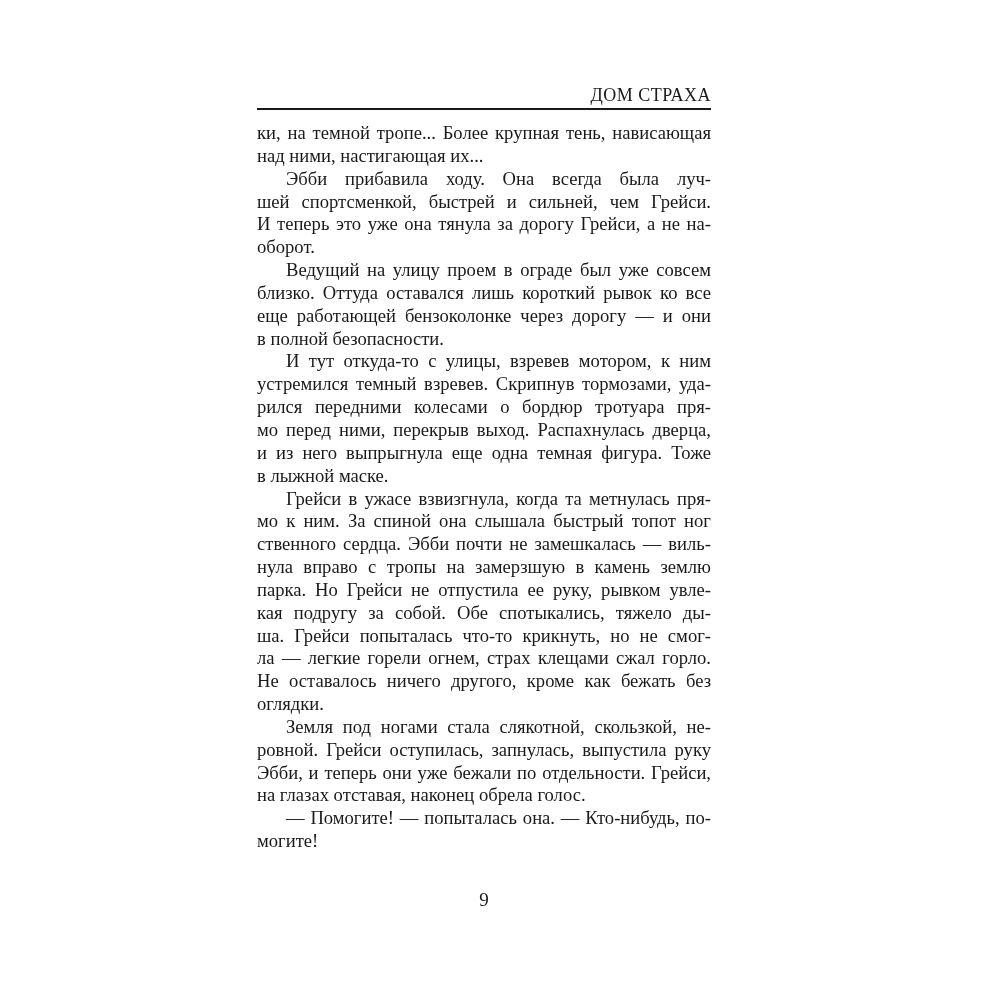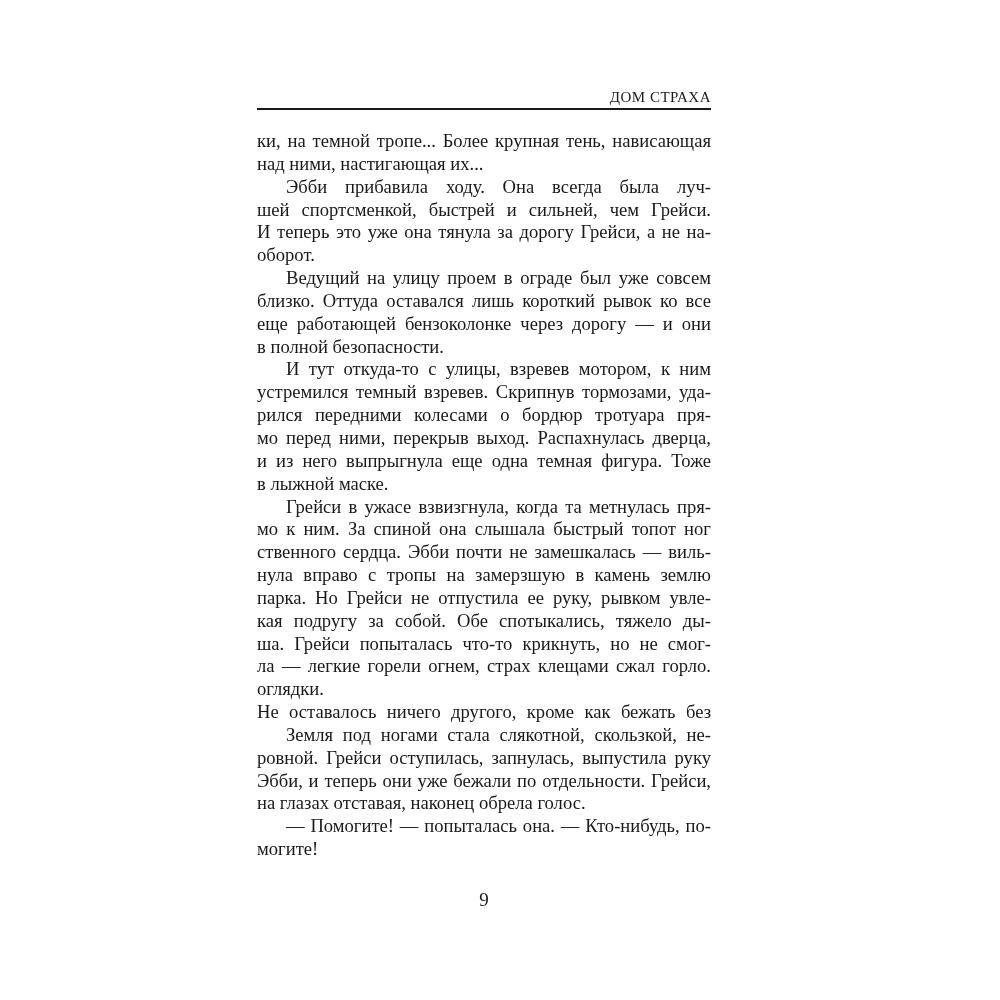--- a/index.html
+++ b/index.html
@@ -11,24 +11,24 @@
   }
   .page {
     position: absolute; left: 257px; top: 84px; width: 454px;
   }
   .running-head {
     position: relative; height: 24px;
     border-bottom: 2px solid #1a1a1a;
   }
   .running-head span {
     position: absolute; right: 0; bottom: 2px;
-    font-size: 15px; letter-spacing: 0.5px; text-transform: uppercase;
+    font-size: 18px; letter-spacing: 0.5px; text-transform: uppercase;
   }
   .body-text {
-    margin-top: 20px;
+    margin-top: 12px;
     font-size: 18.6px; line-height: 22.85px;
     text-align: justify;
     hyphens: manual;
   }
   .line {
     display: block; white-space: nowrap;
     text-align: justify; text-align-last: justify;
     height: 22.85px;
   }
   .line.indent { padding-left: 29px; }
@@ -64,22 +64,22 @@
       <span class="line">и из него выпрыгнула еще одна темная фигура. Тоже</span>
       <span class="line last">в лыжной маске.</span>
       <span class="line indent">Грейси в ужасе взвизгнула, когда та метнулась пря-</span>
       <span class="line">мо к ним. За спиной она слышала быстрый топот ног</span>
       <span class="line">ственного сердца. Эбби почти не замешкалась — виль-</span>
       <span class="line">нула вправо с тропы на замерзшую в камень землю</span>
       <span class="line">парка. Но Грейси не отпустила ее руку, рывком увле-</span>
       <span class="line">кая подругу за собой. Обе спотыкались, тяжело ды-</span>
       <span class="line">ша. Грейси попыталась что-то крикнуть, но не смог-</span>
       <span class="line">ла — легкие горели огнем, страх клещами сжал горло.</span>
+      <span class="line">Не оставалось ничего другого, кроме как бежать без</span>
       <span class="line last">оглядки.</span>
-      <span class="line">Не оставалось ничего другого, кроме как бежать без</span>
       <span class="line indent">Земля под ногами стала слякотной, скользкой, не-</span>
       <span class="line">ровной. Грейси оступилась, запнулась, выпустила руку</span>
       <span class="line">Эбби, и теперь они уже бежали по отдельности. Грейси,</span>
       <span class="line last">на глазах отставая, наконец обрела голос.</span>
       <span class="line indent">— Помогите! — попыталась она. — Кто-нибудь, по-</span>
       <span class="line last">могите!</span>
     </div>
 
   <div class="folio">9</div>
 </div>

